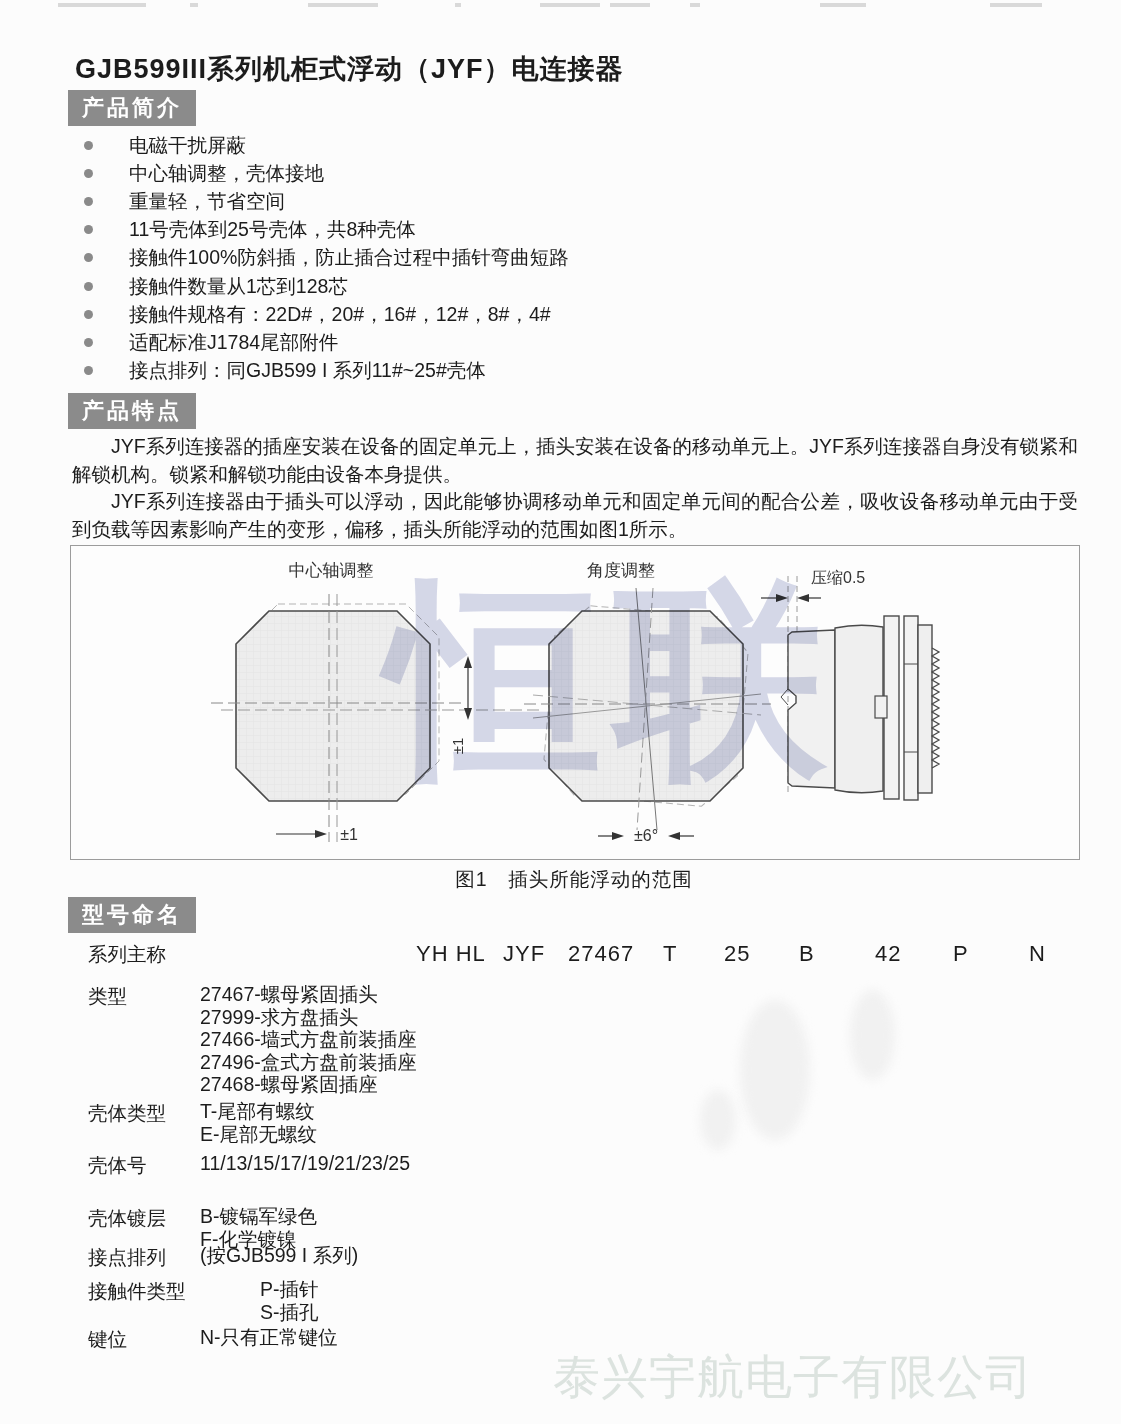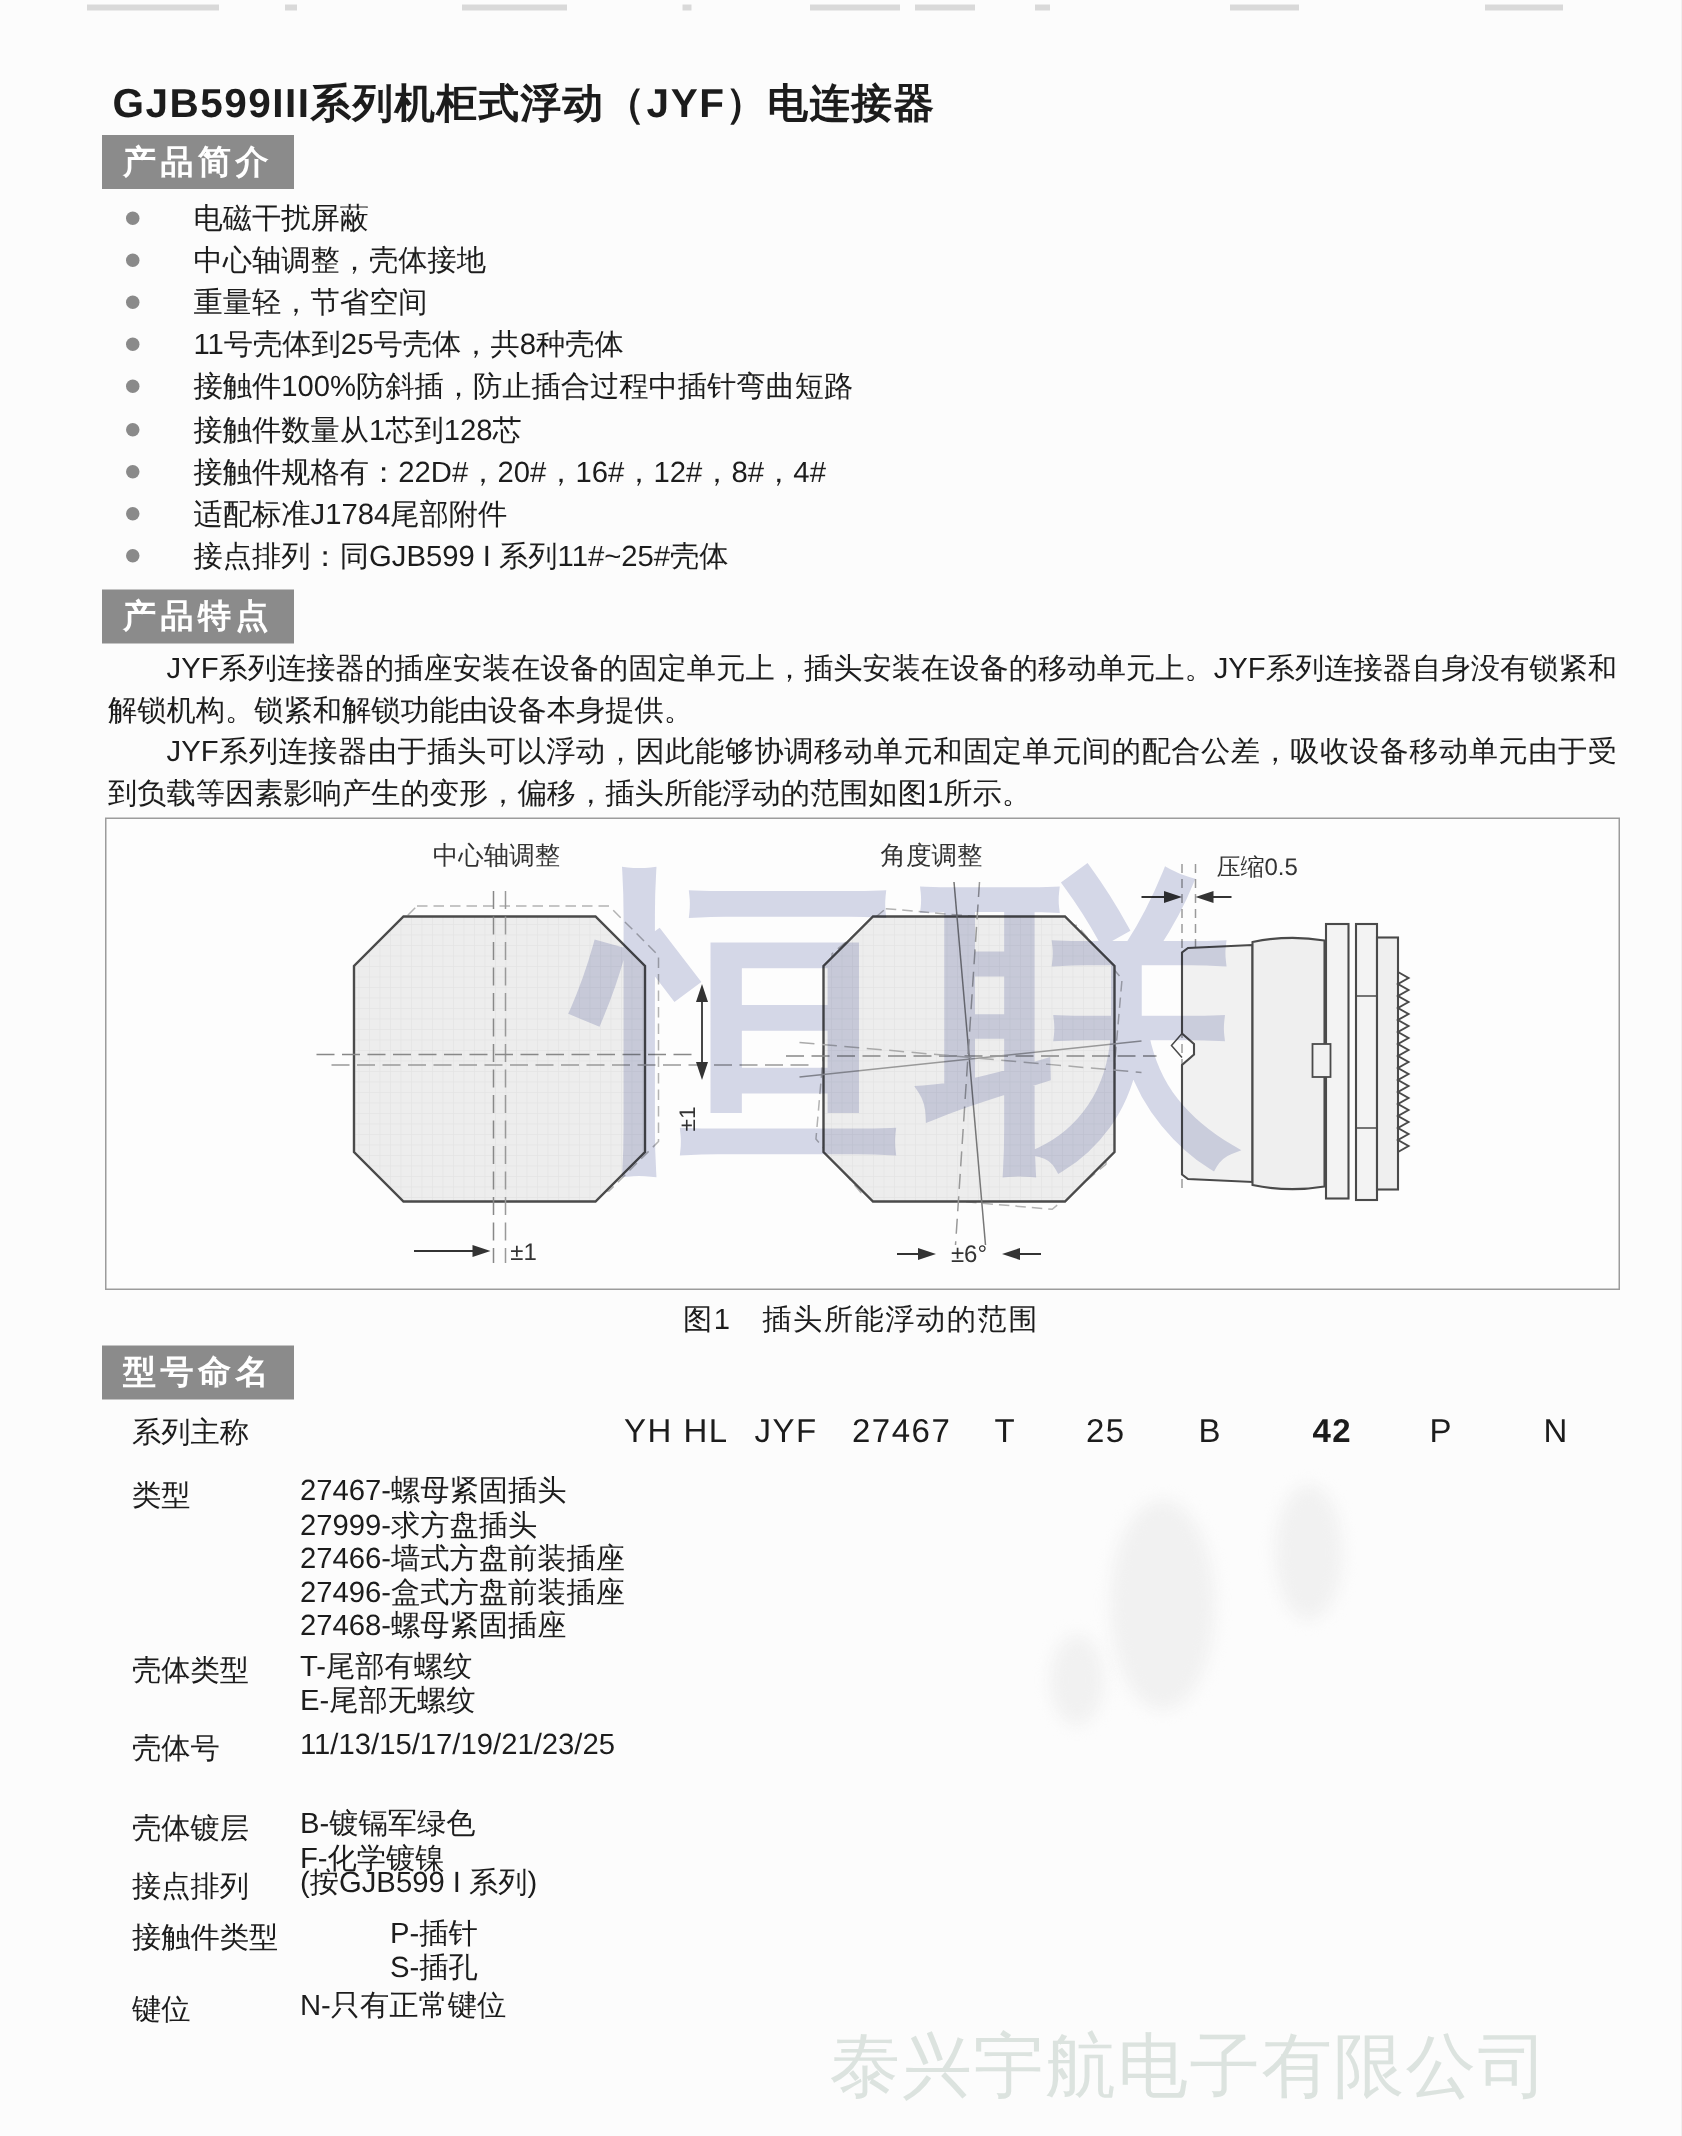--- a/index.html
+++ b/index.html
@@ -222,21 +222,21 @@
   </div>
 
   <div class="series-row">
     <span class="series-label">系列主称</span>
     <span class="sv" style="left:416px;">YH HL</span>
     <span class="sv" style="left:503px;">JYF</span>
     <span class="sv" style="left:568px;">27467</span>
     <span class="sv" style="left:663px;">T</span>
     <span class="sv" style="left:724px;">25</span>
     <span class="sv" style="left:799px;">B</span>
-    <span class="sv" style="left:875px;font-weight:bold;">42</span>
+    <span class="sv" style="left:875px;">42</span>
     <span class="sv" style="left:953px;">P</span>
     <span class="sv" style="left:1029px;">N</span>
   </div>
 
   <div class="blob" style="left:740px;top:1000px;width:70px;height:140px;"></div>
   <div class="blob" style="left:850px;top:990px;width:45px;height:90px;"></div>
   <div class="blob" style="left:700px;top:1090px;width:36px;height:60px;"></div>
 
   <div class="nrow" style="top:983px;">
     <span class="nlabel">类型</span>

